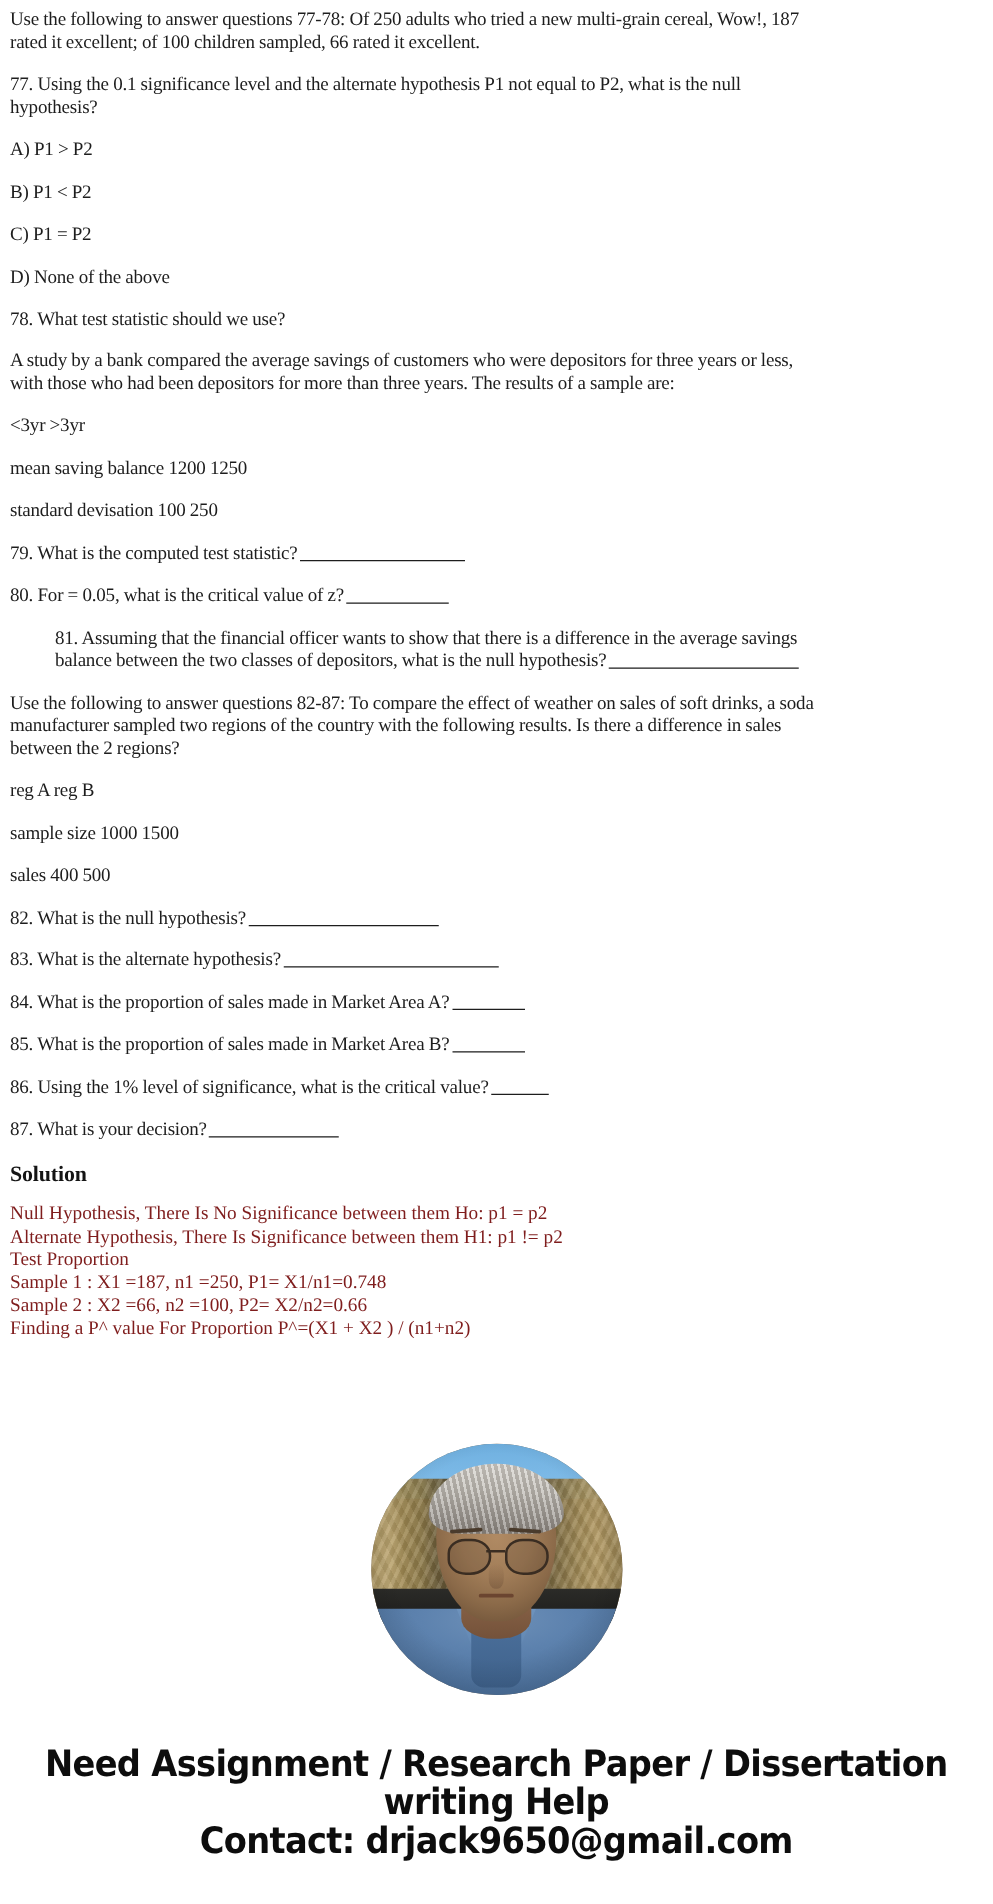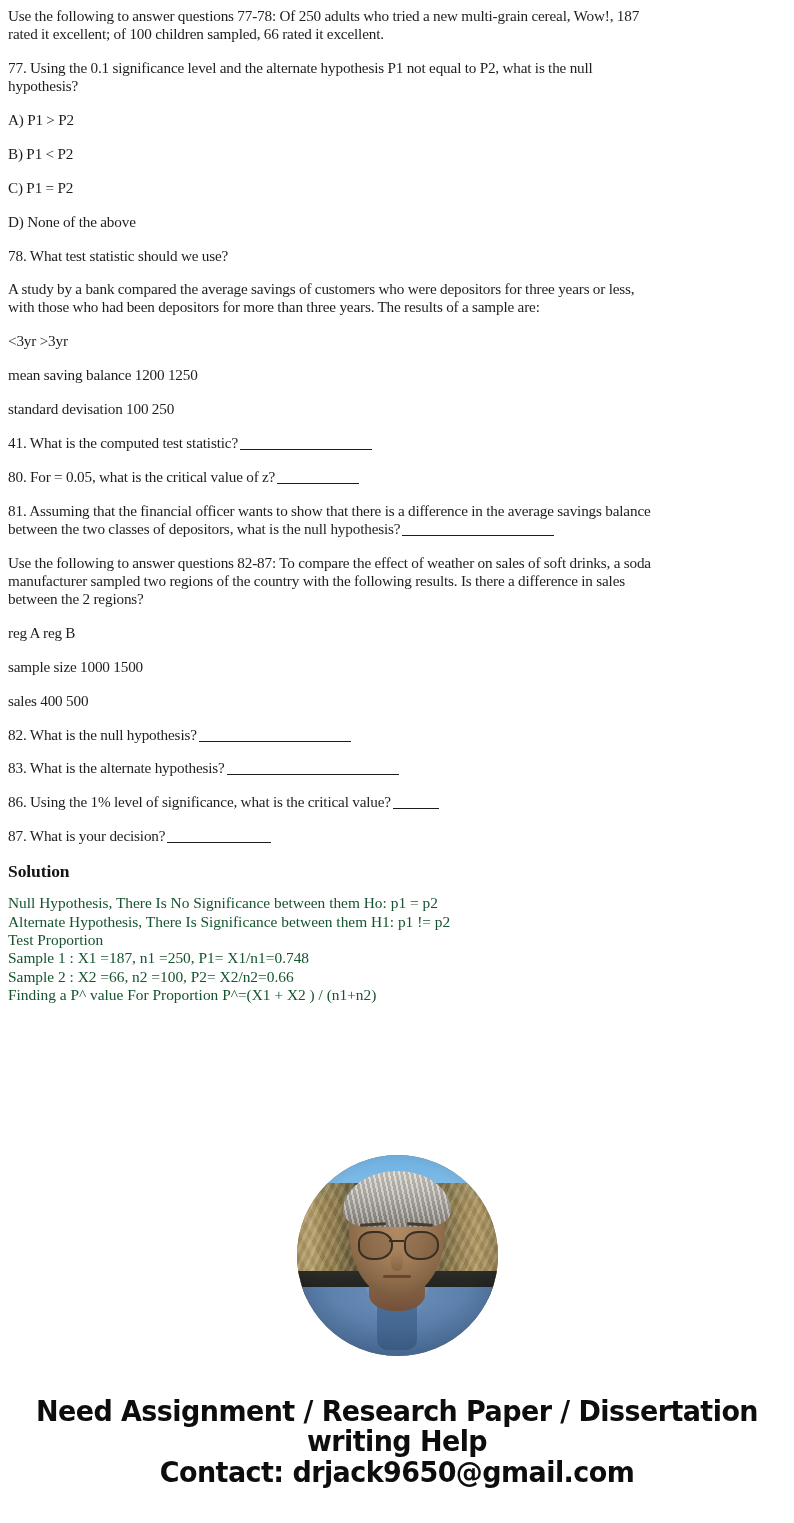--- a/index.html
+++ b/index.html
@@ -33,21 +33,21 @@
     font-size: 15.2px;
     line-height: 17.8px;
     color: #1d1d1d;
     margin: 0 0 16.2px 0;
     letter-spacing: -0.15px;
     text-align: left;
     word-spacing: -0.2px;
   }
 
   .para.narrow { max-width: 770px; }
-  .para.tight  { max-width: 758px; }
+  .para.tight  { max-width: 758px; margin-left: 36px; }
 
   
   .blank {
     display: inline-block;
     border-bottom: 1.3px solid #1d1d1d;
     vertical-align: -2px;
     margin-left: 2px;
     height: 0;
   }
   .b-xs { width: 46px; }
@@ -65,21 +65,21 @@
     font-size: 17.5px;
     line-height: 20px;
     color: #141414;
     margin: 8px 0 13px 0;
     letter-spacing: -0.1px;
   }
   .solution-body {
     font-family: "Liberation Serif", "DejaVu Serif", serif;
     font-size: 15.4px;
     line-height: 18.3px;
-    color: #14532d;
+    color: #7f1d1d;
     letter-spacing: 0;
   }
   .solution-body .sline { display: block; white-space: pre; }
 
   
   .clip-zone {
     position: absolute;
     left: 0;
     top: 1119px;
     width: 794px;
@@ -266,39 +266,41 @@
 
   <p class="para narrow">A study by a bank compared the average savings of customers who were depositors for three years or less, with those who had been depositors for more than three years. The results of a sample are:</p>
 
   <p class="para">&lt;3yr &gt;3yr</p>
 
   <p class="para">mean saving balance 1200 1250</p>
 
   <p class="para">standard devisation 100 250</p>
 
 
-  <p class="para"><span>41. What is the computed test statistic?</span><span class="blank b-xl"></span></p>
+  <p class="para"><span>79. What is the computed test statistic?</span><span class="blank b-xl"></span></p>
 
   <p class="para"><span>80. For = 0.05, what is the critical value of z?</span><span class="blank b-md"></span></p>
 
   <p class="para tight"><span>81. Assuming that the financial officer wants to show that there is a difference in the average savings balance between the two classes of depositors, what is the null hypothesis?</span><span class="blank b-xxl"></span></p>
 
   <p class="para narrow">Use the following to answer questions 82-87: To compare the effect of weather on sales of soft drinks, a soda manufacturer sampled two regions of the country with the following results. Is there a difference in sales between the 2 regions?</p>
 
   <p class="para">reg A reg B</p>
 
   <p class="para">sample size 1000 1500</p>
 
   <p class="para">sales 400 500</p>
 
   <p class="para"><span>82. What is the null hypothesis?</span><span class="blank b-xxl"></span></p>
 
   <p class="para"><span>83. What is the alternate hypothesis?</span><span class="blank b-xxxl"></span></p>
 
-
+  <p class="para"><span>84. What is the proportion of sales made in Market Area A?</span><span class="blank b-sm"></span></p>
+
+  <p class="para"><span>85. What is the proportion of sales made in Market Area B?</span><span class="blank b-sm"></span></p>
 
   <p class="para"><span>86. Using the 1% level of significance, what is the critical value?</span><span class="blank b-xs"></span></p>
 
   <p class="para"><span>87. What is your decision?</span><span class="blank b-lg"></span></p>
 
   <h2 class="solution-head">Solution</h2>
 
   <div class="solution-body">
     <span class="sline">Null Hypothesis, There Is No Significance between them Ho: p1 = p2</span>
     <span class="sline">Alternate Hypothesis, There Is Significance between them H1: p1 != p2</span>

